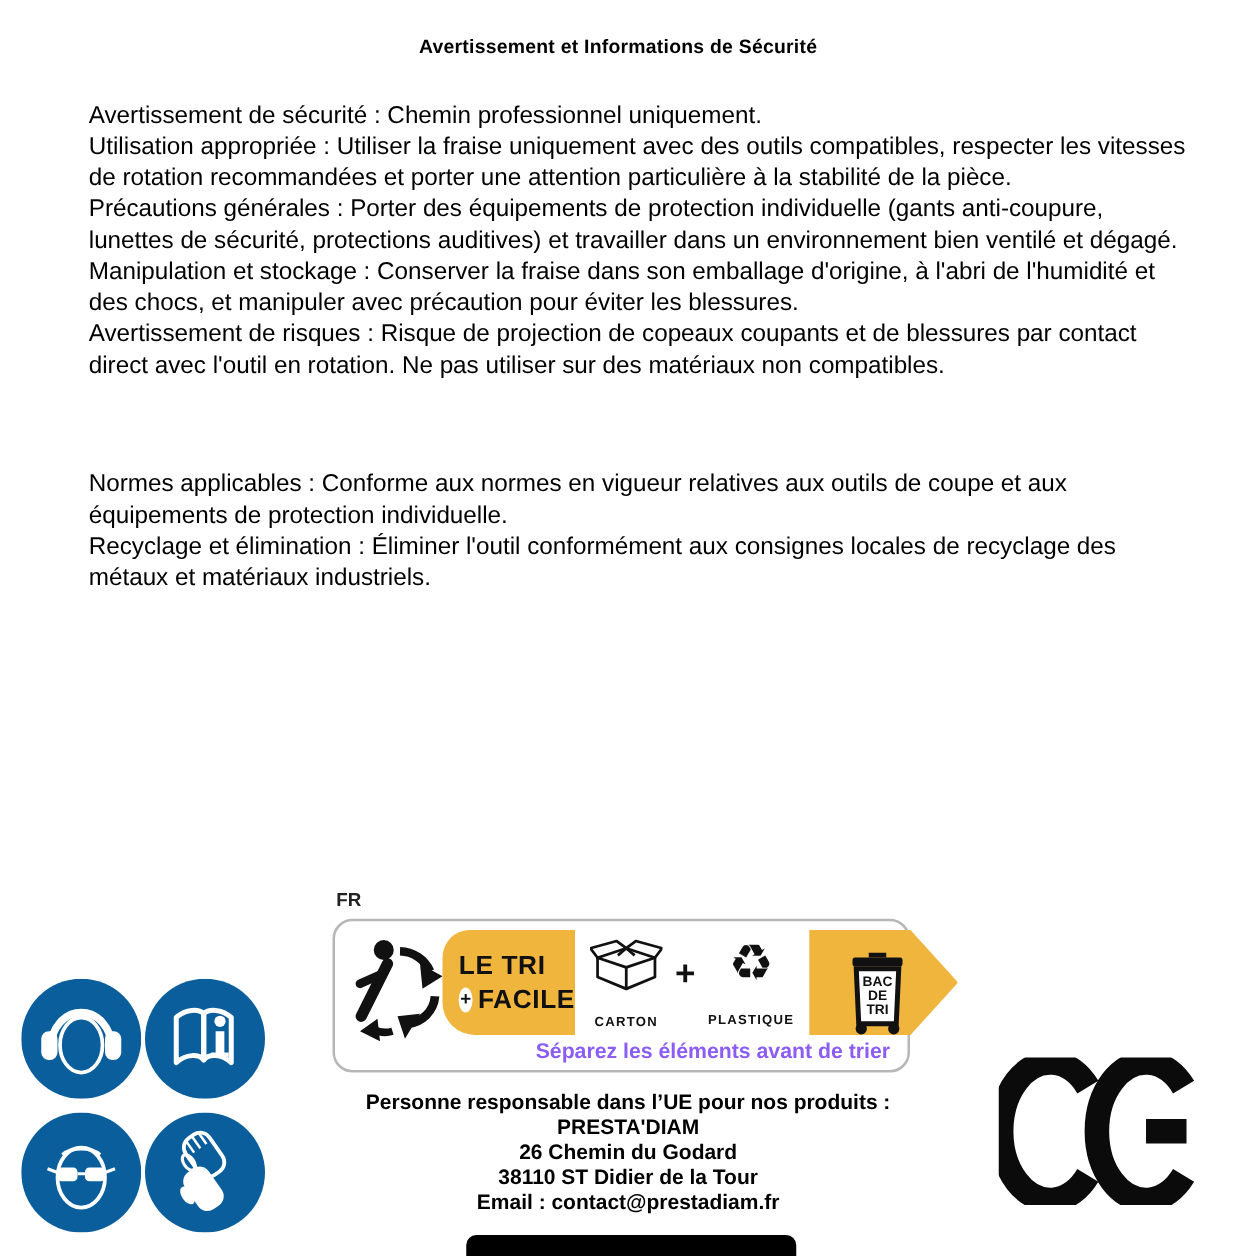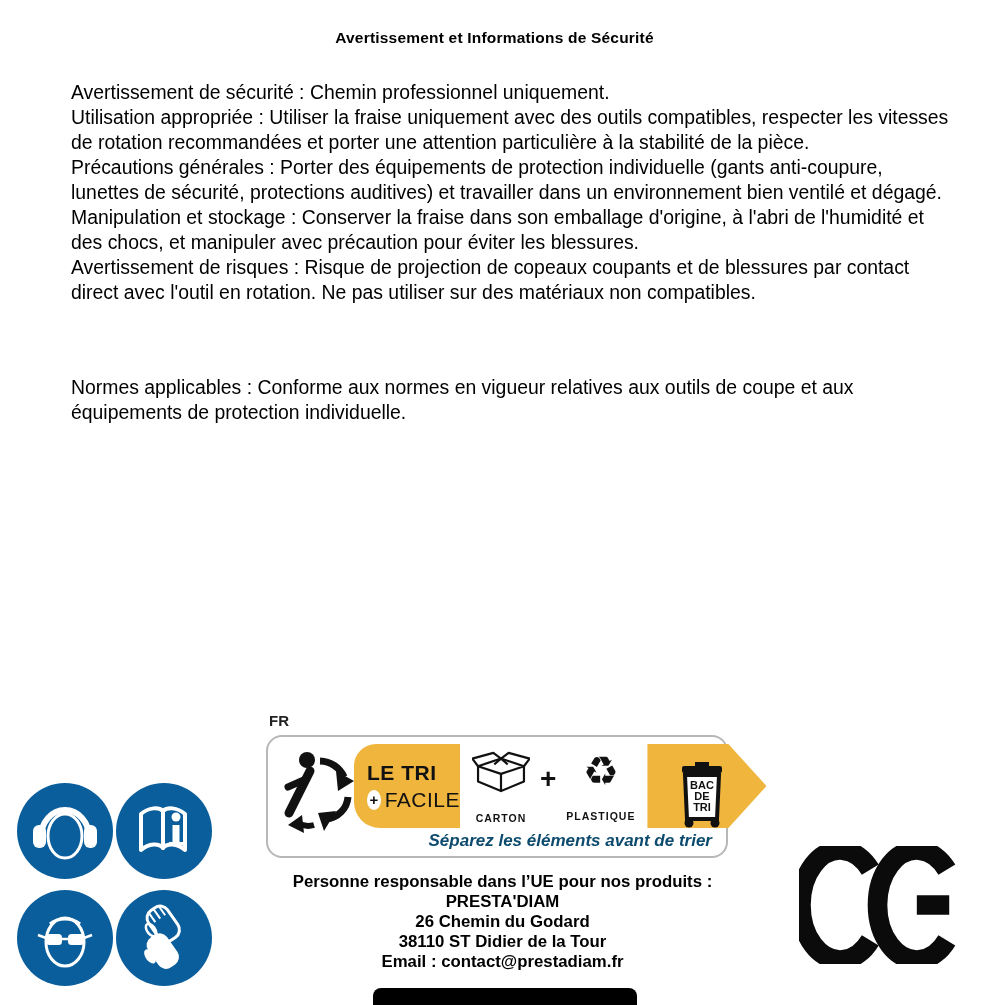--- a/index.html
+++ b/index.html
@@ -24,32 +24,32 @@
   .tri-box{position:absolute;left:266px;top:735px;width:462px;height:123px;background:#fff;
     border:2px solid #b7b7b7;border-radius:16px;box-sizing:border-box;}
   .triman{position:absolute;left:12px;top:12px;}
   .tri-band{position:absolute;left:86px;top:7px;height:84px;display:flex;align-items:stretch;}
   .letri{width:106px;background:var(--triyellow);border-radius:22px 0 0 26px;
     display:flex;flex-direction:column;justify-content:center;padding-left:13px;box-sizing:border-box;}
   .letri-line1{font-size:21px;font-weight:800;letter-spacing:.5px;color:#111;}
   .letri-line2{display:flex;align-items:center;margin-top:3px;}
   .plus-circle{width:20px;height:20px;border-radius:50%;background:#fff;color:#111;
     display:flex;align-items:center;justify-content:center;font-weight:800;font-size:15px;margin-right:4px;}
-  .facile{font-size:21px;font-weight:400;color:#111;letter-spacing:.5px;}
+  .facile{font-size:21px;font-weight:700;color:#111;letter-spacing:.5px;}
   .materials{background:#fff;display:flex;align-items:center;padding:0 12px;}
   .material{display:flex;flex-direction:column;align-items:center;}
   .material-label{font-size:10.5px;font-weight:bold;letter-spacing:1px;color:#111;margin-top:19px;}
   .mat-plus{font-size:28px;font-weight:800;color:#111;margin:0 10px 14px 10px;}
   .recycle-glyph{font-size:40px;line-height:40px;color:#111;}
   .chevron{width:95px;background:var(--triyellow);
     clip-path:polygon(0 0,68% 0,100% 50%,68% 100%,0 100%);
     display:flex;align-items:flex-end;padding-left:24px;}
   .chevron svg{margin-left:8px;}
-  .tri-caption{position:absolute;right:14px;bottom:5px;font-size:17px;font-style:italic;
-    font-weight:bold;color:#0c4a6e;}
+  .tri-caption{position:absolute;right:14px;bottom:5px;font-size:17px;
+    font-weight:bold;color:#8b5cf6;}
 
   
   .responsible{position:absolute;left:0;right:0;top:872px;text-align:center;
     font-weight:bold;font-size:16.8px;line-height:20px;}
 
   .ce-mark{position:absolute;left:799px;top:846px;}
   .barcode-strip{position:absolute;left:373px;top:988px;width:264px;height:17px;
     background:#000;border-radius:8px 8px 0 0;}
 </style>
 </head>
@@ -64,20 +64,21 @@
   <p>Avertissement de sécurité : Chemin professionnel uniquement.</p>
       <p>Utilisation appropriée : Utiliser la fraise uniquement avec des outils compatibles, respecter les vitesses de rotation recommandées et porter une attention particulière à la stabilité de la pièce.</p>
       <p>Précautions générales : Porter des équipements de protection individuelle (gants anti-coupure, lunettes de sécurité, protections auditives) et travailler dans un environnement bien ventilé et dégagé.</p>
       <p>Manipulation et stockage : Conserver la fraise dans son emballage d'origine, à l'abri de l'humidité et des chocs, et manipuler avec précaution pour éviter les blessures.</p>
       <p>Avertissement de risques : Risque de projection de copeaux coupants et de blessures par contact direct avec l'outil en rotation. Ne pas utiliser sur des matériaux non compatibles.</p>
     </div>
 
   <div class="text-block block-2">
 
   <p>Normes applicables : Conforme aux normes en vigueur relatives aux outils de coupe et aux équipements de protection individuelle.</p>
+      <p>Recyclage et élimination : Éliminer l'outil conformément aux consignes locales de recyclage des métaux et matériaux industriels.</p>
     </div>
 
   <div class="icons-grid">
     <svg class="picto" viewBox="0 0 96 96">
       <circle cx="48" cy="48" r="48" fill="#0A5E9C"></circle>
       <path d="M24,54 A24,27 0 0 1 72,54" fill="none" stroke="#fff" stroke-width="6"></path>
       <ellipse cx="48" cy="53" rx="17" ry="22" fill="none" stroke="#fff" stroke-width="3"></ellipse>
       <rect x="16" y="42" width="13" height="23" rx="6" fill="#fff"></rect>
       <rect x="67" y="42" width="13" height="23" rx="6" fill="#fff"></rect>
     </svg>

